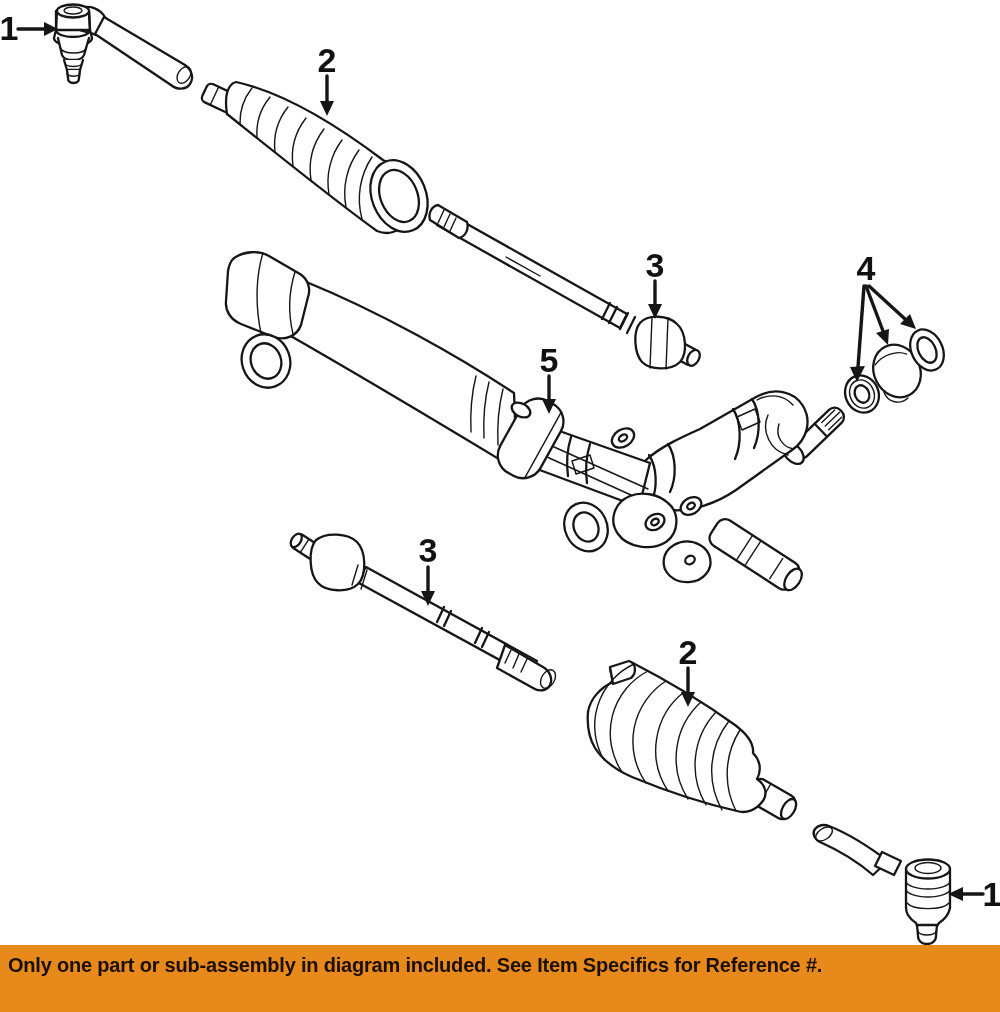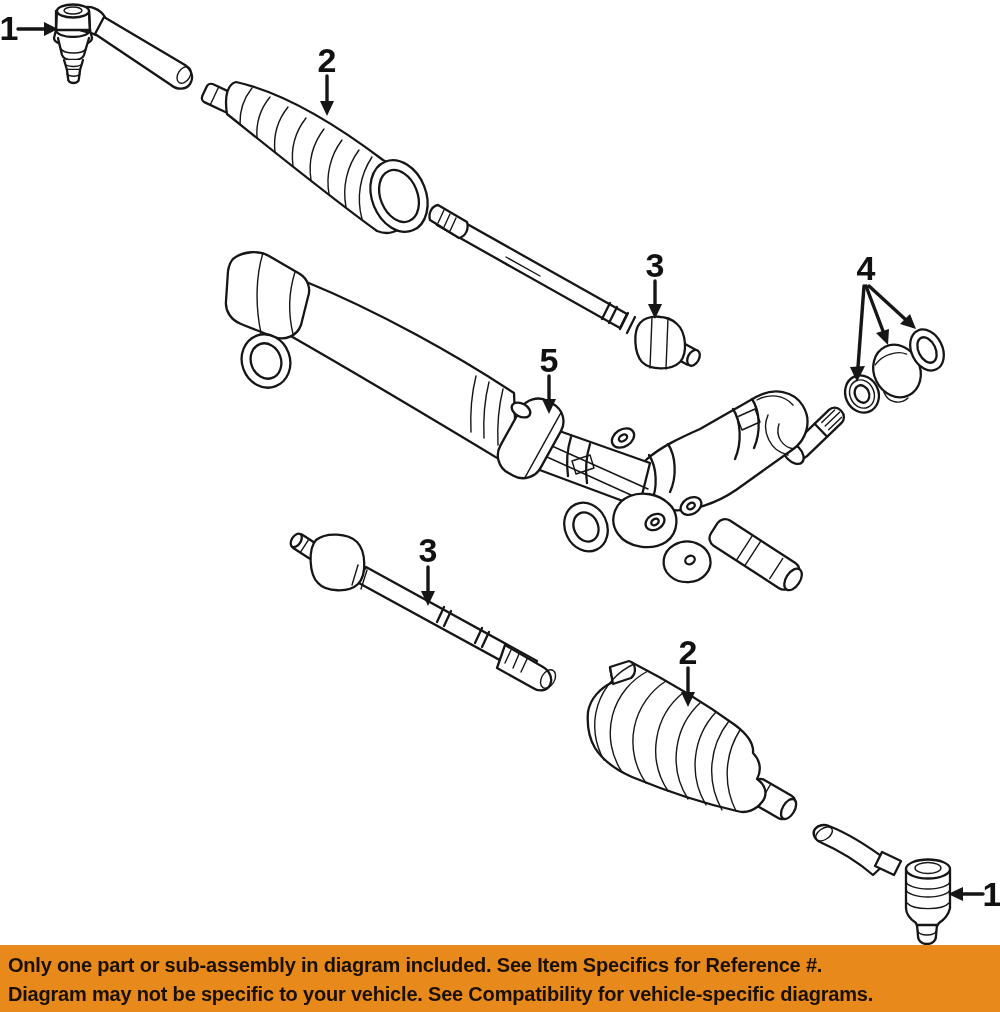--- a/index.html
+++ b/index.html
@@ -287,14 +287,13 @@
       <text class="callout" x="992" y="906">1</text>
       <line class="arrow-line" x1="983" y1="894" x2="963" y2="894"></line>
       <polygon class="arrow-head" points="963,887 963,901 948,894"></polygon>
     </g>
   </g>
 </svg>
 </div>
 
 <div class="banner">
   <div>Only one part or sub-assembly in diagram included. See Item Specifics for Reference #.</div>
-  <div>Diagram may not be specific to your vehicle. See Compatibility for vehicle-specific diagrams.</div>
 </div>
 
 </body></html>

